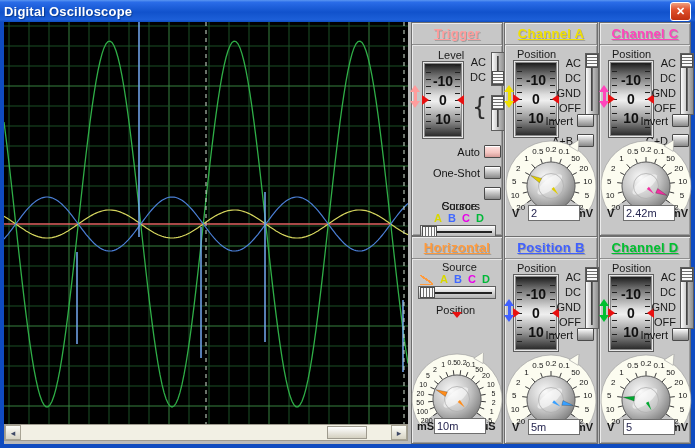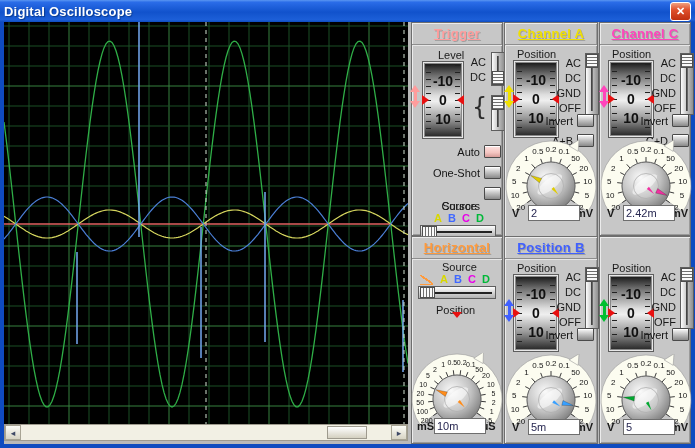--- a/index.html
+++ b/index.html
@@ -502,20 +502,23 @@
             <circle cx="46" cy="46" r="12.5" fill="rgba(255,255,255,.12)" stroke="#b0b0b0" stroke-width=".8"></circle>
             <polygon points="68.3,51.6 58.0,46.5 56.8,51.3" fill="#38a0ff" stroke="rgba(0,0,0,.35)" stroke-width=".6"></polygon>
             <polygon points="55.4,52.6 49.0,46.3 47.3,48.7" fill="#38a0ff"></polygon>
           </svg>
           <span class="plabel" style="left: 7px; top: 162px; font-weight: bold;">V</span>
           <span class="plabel" style="left: 71px; top: 162px; font-weight: bold;">mV</span>
           <input class="kval" value="5m" style="left: 23px; top: 160px; width: 46px;">
         </div>
     </div>
     <div class="panel" style="left:595px;top:214px;width:92px;height:208px">
+      <div class="phead">
+        <span class="ptitle" style="color: rgb(0, 192, 48);">Channel D</span>
+        </div>
       <div class="pbody" id="body-channel_d">
           <span class="plabel" style="left: 12px; top: 3px;">Position</span>
           <div class="vgauge" style="left: 8px; top: 15px; width: 46px; height: 78px;">
             <div class="face"></div>
             <div class="ticks" style="left: 3px;"></div>
             <div class="ticks" style="right: 3px;"></div>
             <div class="glabel" style="top: 25%;">-10</div>
             <div class="glabel" style="top: 50%;">0</div>
             <div class="glabel" style="top: 75%;">10</div>
             <div class="rtri-r" style="left: -1px; top: 33px;"></div>

